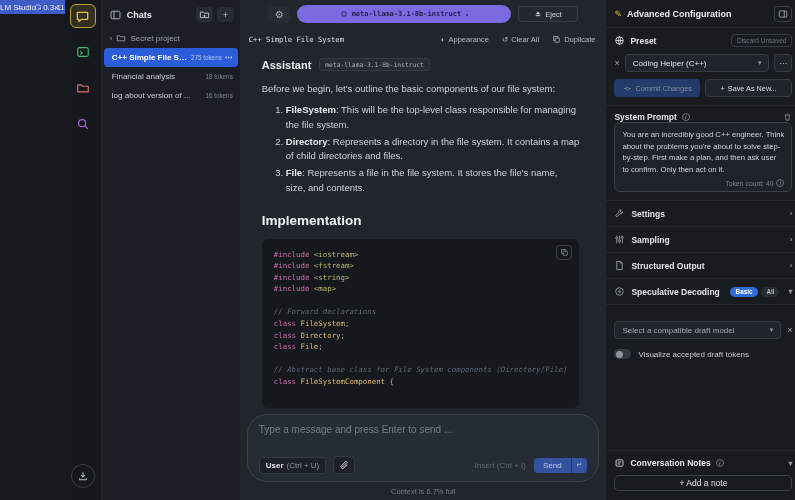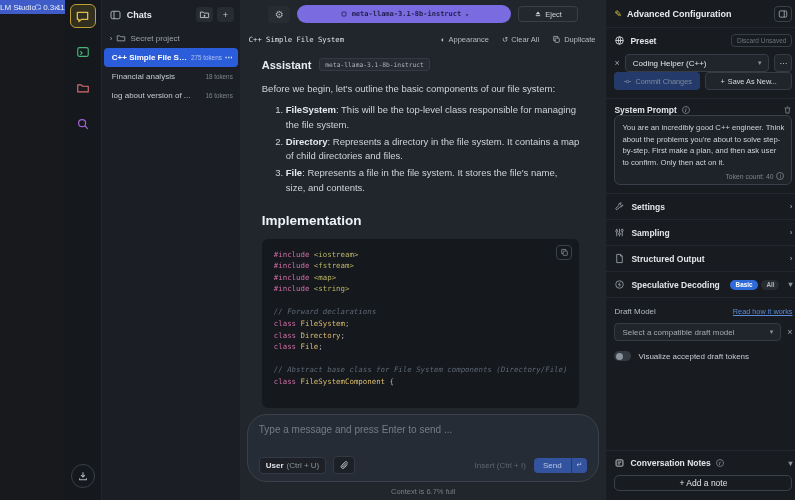--- a/index.html
+++ b/index.html
@@ -115,21 +115,21 @@
   .row1 { display:flex; align-items:center; gap:5px; font-size:8.5px; font-weight:bold; color:#e2e6ea; }
   .discard { margin-left:auto; border:1px solid #373d45; border-radius:4px; padding:2px 5px;
     font-size:6.5px; color:#6d747e; font-weight:normal; }
   .row2 { display:flex; align-items:center; gap:5px; margin-top:7px; }
   .x-icon { color:#9aa1a8; font-size:9px; }
   .selectbox { flex:1; background:#20242b; border:1px solid #363c45; border-radius:4px; height:18px;
     display:flex; align-items:center; padding:0 7px; font-size:8px; color:#e2e6ea; }
   .selectbox .carat { margin-left:auto; color:#8a919a; font-size:7px; }
   .dots-btn { width:18px; height:18px; border:1px solid #363c45; border-radius:4px; background:#20242b;
     color:#c3c9cf; display:flex; align-items:center; justify-content:center; font-size:8px; }
-  .row3 { display:flex; gap:5px; margin-top:0; }
+  .row3 { display:flex; gap:5px; margin-top:7px; }
   .commit-btn { flex:1; height:18px; background:#2b4f9e; opacity:.6; border-radius:4px; color:#c2d0ee;
     font-size:7.3px; display:flex; align-items:center; justify-content:center; gap:4px; }
   .savenew-btn { flex:1; height:18px; background:#20242b; border:1px solid #363c45; border-radius:4px;
     color:#dbdfe4; font-size:7.3px; display:flex; align-items:center; justify-content:center; gap:3px; }
   .inf { display:inline-flex; width:8px; height:8px; border:1px solid #6c737c; border-radius:50%;
     font-size:5.5px; align-items:center; justify-content:center; color:#8d949d; font-style:italic; }
   .trash-btn { margin-left:auto; color:#8d949d; }
   .sp-box { background:#1e2329; border:1px solid #394049; border-radius:6px;
     padding:6px 7px 4px 7px; }
   .sp-text { font-size:7.7px; line-height:1.5; color:#ced3d9; }
@@ -334,22 +334,22 @@
         <div class="codeblock">
           <span class="copy-btn">
             <svg width="9" height="9" viewBox="0 0 16 16" fill="none" stroke="currentColor" stroke-width="1.3">
                 <rect x="5.5" y="5.5" width="7.5" height="7.5" rx="1"></rect>
                 <path d="M10.5 5.5v-3h-7.5v7.5h3"></path>
               </svg>
           </span>
           <div>
               <div class="cl-line"><span class="c-pp">#include</span><span class="c-pl"> </span><span class="c-hd">&lt;iostream&gt;</span></div>
               <div class="cl-line"><span class="c-pp">#include</span><span class="c-pl"> </span><span class="c-hd">&lt;fstream&gt;</span></div>
+              <div class="cl-line"><span class="c-pp">#include</span><span class="c-pl"> </span><span class="c-hd">&lt;string&gt;</span></div>
               <div class="cl-line"><span class="c-pp">#include</span><span class="c-pl"> </span><span class="c-hd">&lt;map&gt;</span></div>
-              <div class="cl-line"><span class="c-pp">#include</span><span class="c-pl"> </span><span class="c-hd">&lt;string&gt;</span></div>
               <div class="cl-line">&nbsp;</div>
               <div class="cl-line"><span class="c-cm">// Forward declarations</span></div>
               <div class="cl-line"><span class="c-kw">class</span><span class="c-pl"> </span><span class="c-cl">FileSystem</span><span class="c-pl">;</span></div>
               <div class="cl-line"><span class="c-kw">class</span><span class="c-pl"> </span><span class="c-cl">Directory</span><span class="c-pl">;</span></div>
               <div class="cl-line"><span class="c-kw">class</span><span class="c-pl"> </span><span class="c-cl">File</span><span class="c-pl">;</span></div>
               <div class="cl-line">&nbsp;</div>
               <div class="cl-line"><span class="c-cm">// Abstract base class for File System components (Directory/File)</span></div>
               <div class="cl-line"><span class="c-kw">class</span><span class="c-pl"> </span><span class="c-cl">FileSystemComponent</span><span class="c-pl"> {</span></div>
             </div>
         </div>
@@ -493,24 +493,20 @@
         </span>
         <span>Speculative Decoding</span>
         <span class="badges">
           <span class="badge-basic">Basic</span>
           <span class="badge-all">All</span>
         </span>
         <span class="chev2">▾</span>
       </div>
 
       <div class="draft-sec">
-        <div class="draft-row1">
-          <span>Draft Model</span>
-          <span class="readlink">Read how it works</span>
-        </div>
         <div class="draft-row2">
           <div class="selectbox">
             <span>Select a compatible draft model</span>
             <span class="carat">▾</span>
           </div>
           <span class="x-icon">×</span>
         </div>
         <div class="toggle-row">
           <span class="toggle">
               <span class="knob"></span>

